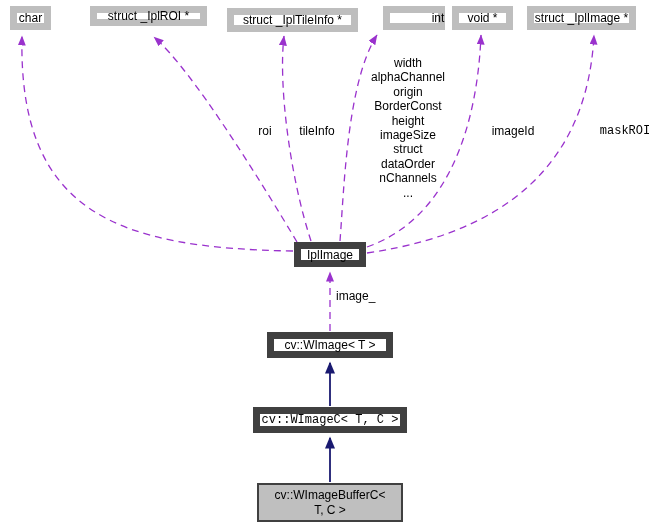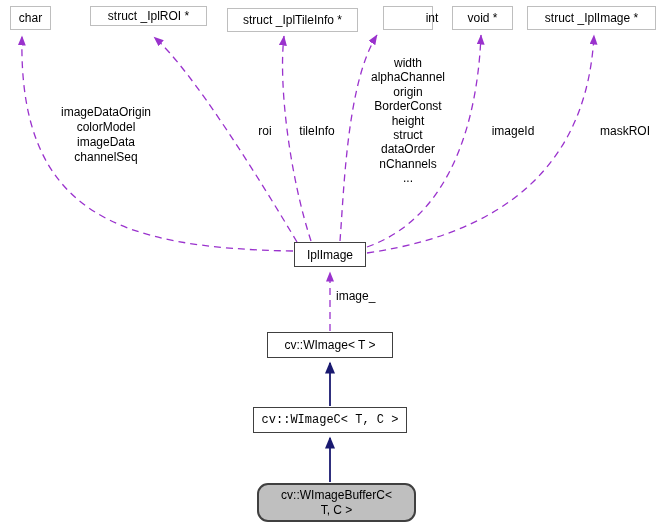--- a/index.html
+++ b/index.html
@@ -4,21 +4,21 @@
 <style>
   html,body{margin:0;padding:0;background:#fff;}
   .canvas{
     position:relative;width:661px;height:529px;background:#ffffff;
     font-family:"Liberation Sans",sans-serif;font-size:12px;color:#000;
     overflow:hidden;
   }
   .edges{position:absolute;left:0;top:0;width:661px;height:529px;pointer-events:none;}
   .node{
     position:absolute;display:flex;align-items:center;justify-content:center;
-    background:#fff;border:1px solid #404040;box-sizing:border-box;
+    background:#fff;border:7px solid #404040;box-sizing:border-box;
     text-align:center;white-space:nowrap;cursor:pointer;
   }
   .node.ext{border-color:#bebebe;cursor:default;}
   .node.main{
     background:#bfbfbf;border-width:2px;flex-direction:column;
     line-height:15px;cursor:default;
   }
   .elabel{position:absolute;white-space:nowrap;}
   .xcenter{transform:translateX(-50%);}
   .mlabel{position:absolute;text-align:center;white-space:nowrap;}
@@ -57,55 +57,50 @@
   <div class="node ext" style="left:10px;top:6px;width:41px;height:24px;">char</div>
 
   <div class="node ext" style="left:90px;top:6px;width:117px;height:20px;">struct _IplROI *</div>
 
   <div class="node ext" style="left:227px;top:8px;width:131px;height:24px;">struct _IplTileInfo *</div>
 
   <div class="node ext" style="left:383px;top:6px;width:41px;height:24px;padding-left:48px;">int</div>
 
   <div class="node ext" style="left:452px;top:6px;width:61px;height:24px;">void *</div>
 
-  <div class="node ext" style="left:527px;top:6px;width:129px;height:24px;">struct _IplImage *</div>
+  <div class="node ext" style="left:527px;top:6px;width:109px;height:24px;">struct _IplImage *</div>
 
   <div class="node" style="left:294px;top:242px;width:72px;height:25px;">IplImage</div>
 
   <div class="node" style="left:267px;top:332px;width:126px;height:26px;">cv::WImage&lt; T &gt;</div>
 
   <div class="node" style="left:253px;top:407px;width:154px;height:26px;font-family:Liberation Mono, monospace;">cv::WImageC&lt; T, C &gt;</div>
 
-  <div class="node main" style="left:257px;top:483px;width:159px;height:39px;border-radius:11px;">
+  <div class="node main" style="left:257px;top:483px;width:146px;height:39px;">
     <span>cv::WImageBufferC&lt;</span>
     <span>T, C &gt;</span>
   </div>
 
-  <div class="mlabel" style="left:40px;top:105px;width:132px;line-height:15px;">
-    <div>imageDataOrigin</div>
-    <div>colorModel</div>
-    <div>imageData</div>
-    <div>channelSeq</div>
-  </div>
 
   <span class="elabel xcenter" style="left:265px;top:124px;">roi</span>
 
   <span class="elabel xcenter" style="left:317px;top:124px;">tileInfo</span>
 
   <div class="mlabel" style="left:348px;top:56px;width:120px;line-height:14.4px;">
     <div>width</div>
     <div>alphaChannel</div>
     <div>origin</div>
     <div>BorderConst</div>
     <div>height</div>
+    <div>imageSize</div>
     <div>struct</div>
     <div>dataOrder</div>
     <div>nChannels</div>
     <div>...</div>
   </div>
 
   <span class="elabel xcenter" style="left:513px;top:124px;">imageId</span>
 
-  <span class="elabel xcenter" style="left:625px;top:124px;">maskROI</span>
+  <span class="elabel xcenter" style="left:625px;top:124px;font-family:Liberation Mono, monospace;">maskROI</span>
 
   <span class="elabel" style="left:336px;top:289px;">image_</span>
 
 </div>
 
 </body></html>

